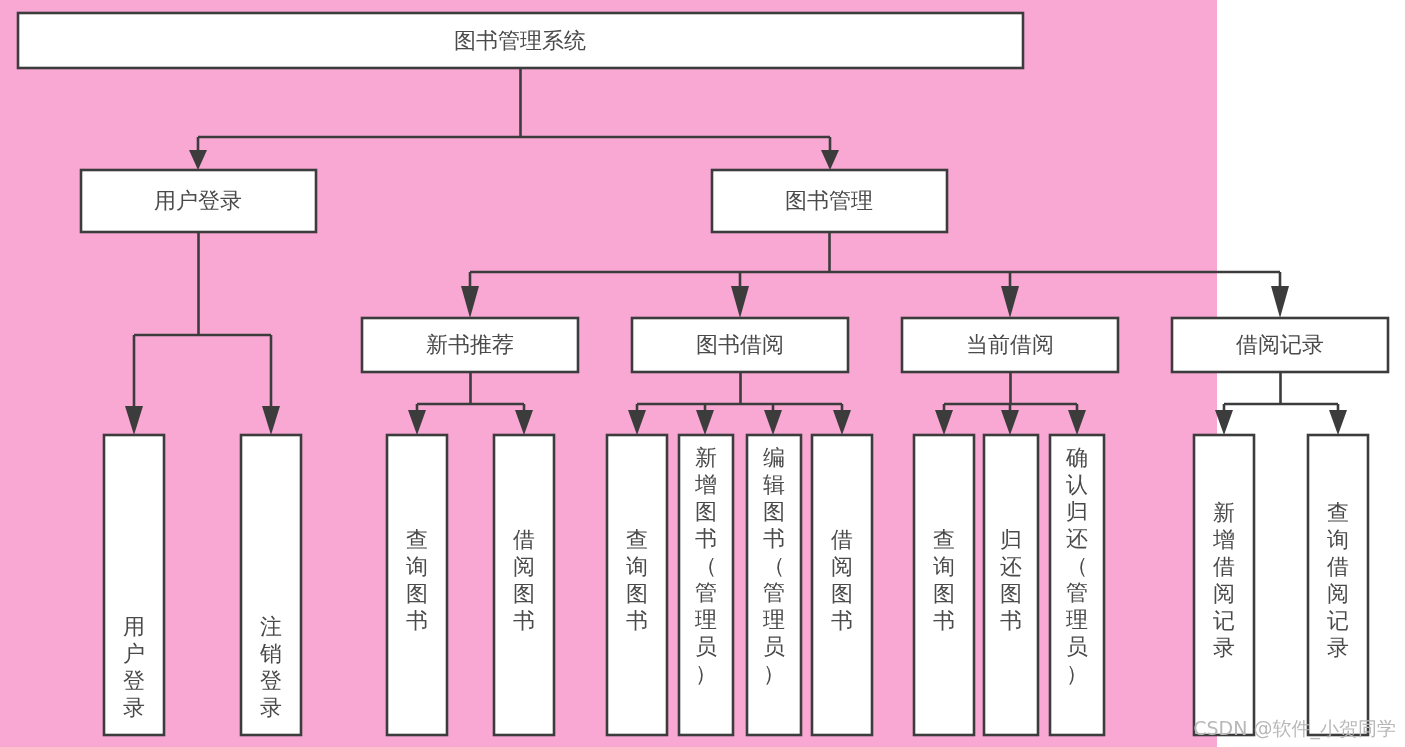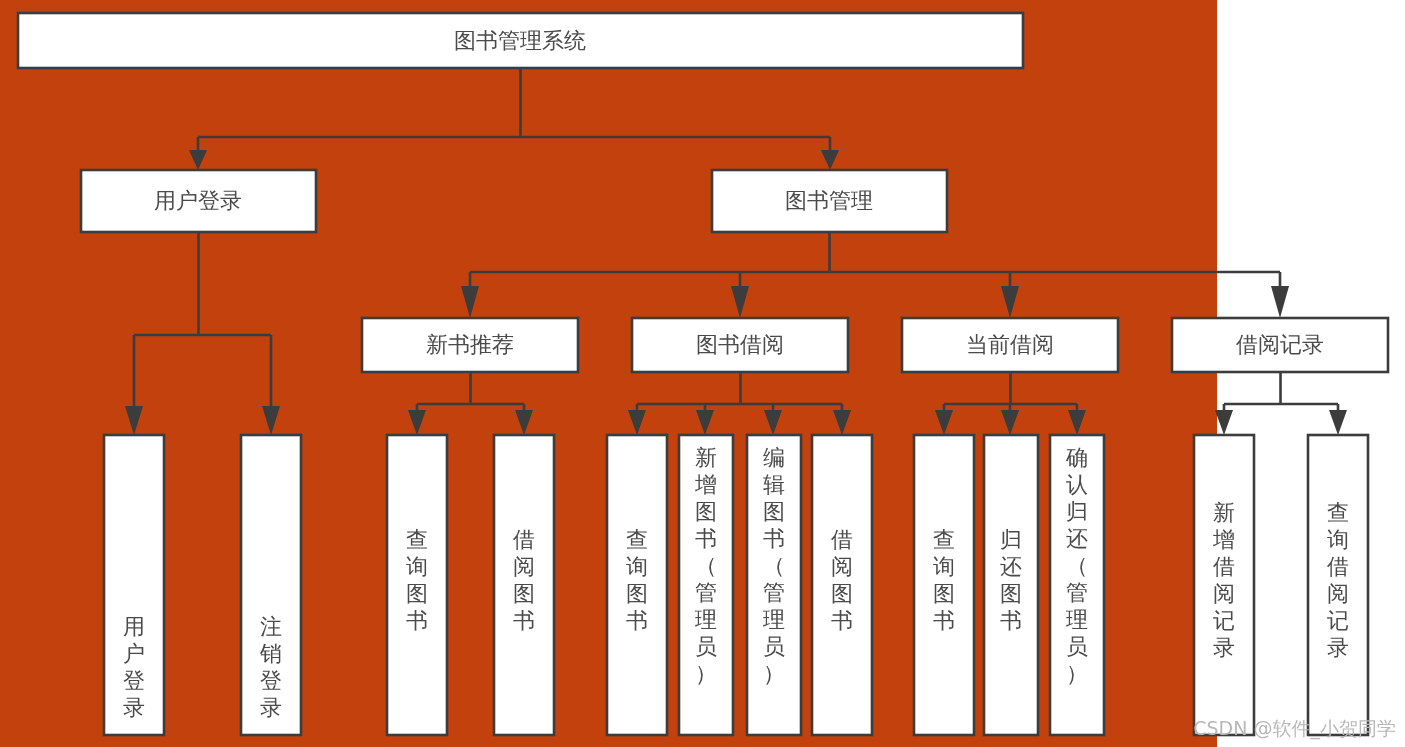--- a/index.html
+++ b/index.html
@@ -11,21 +11,21 @@
   body {
     font-family: "DejaVu Sans", "Liberation Sans", sans-serif;
     width: 1405px;
     height: 747px;
     overflow: hidden;
   }
   #diagram-root {
     position: relative;
     width: 1217px;
     height: 747px;
-    background: #c2410c;
+    background: #f9a8d4;
   }
   svg.diagram-canvas {
     position: absolute;
     left: 0;
     top: 0;
     width: 1405px;
     height: 747px;
     display: block;
   }
   .node-box {

